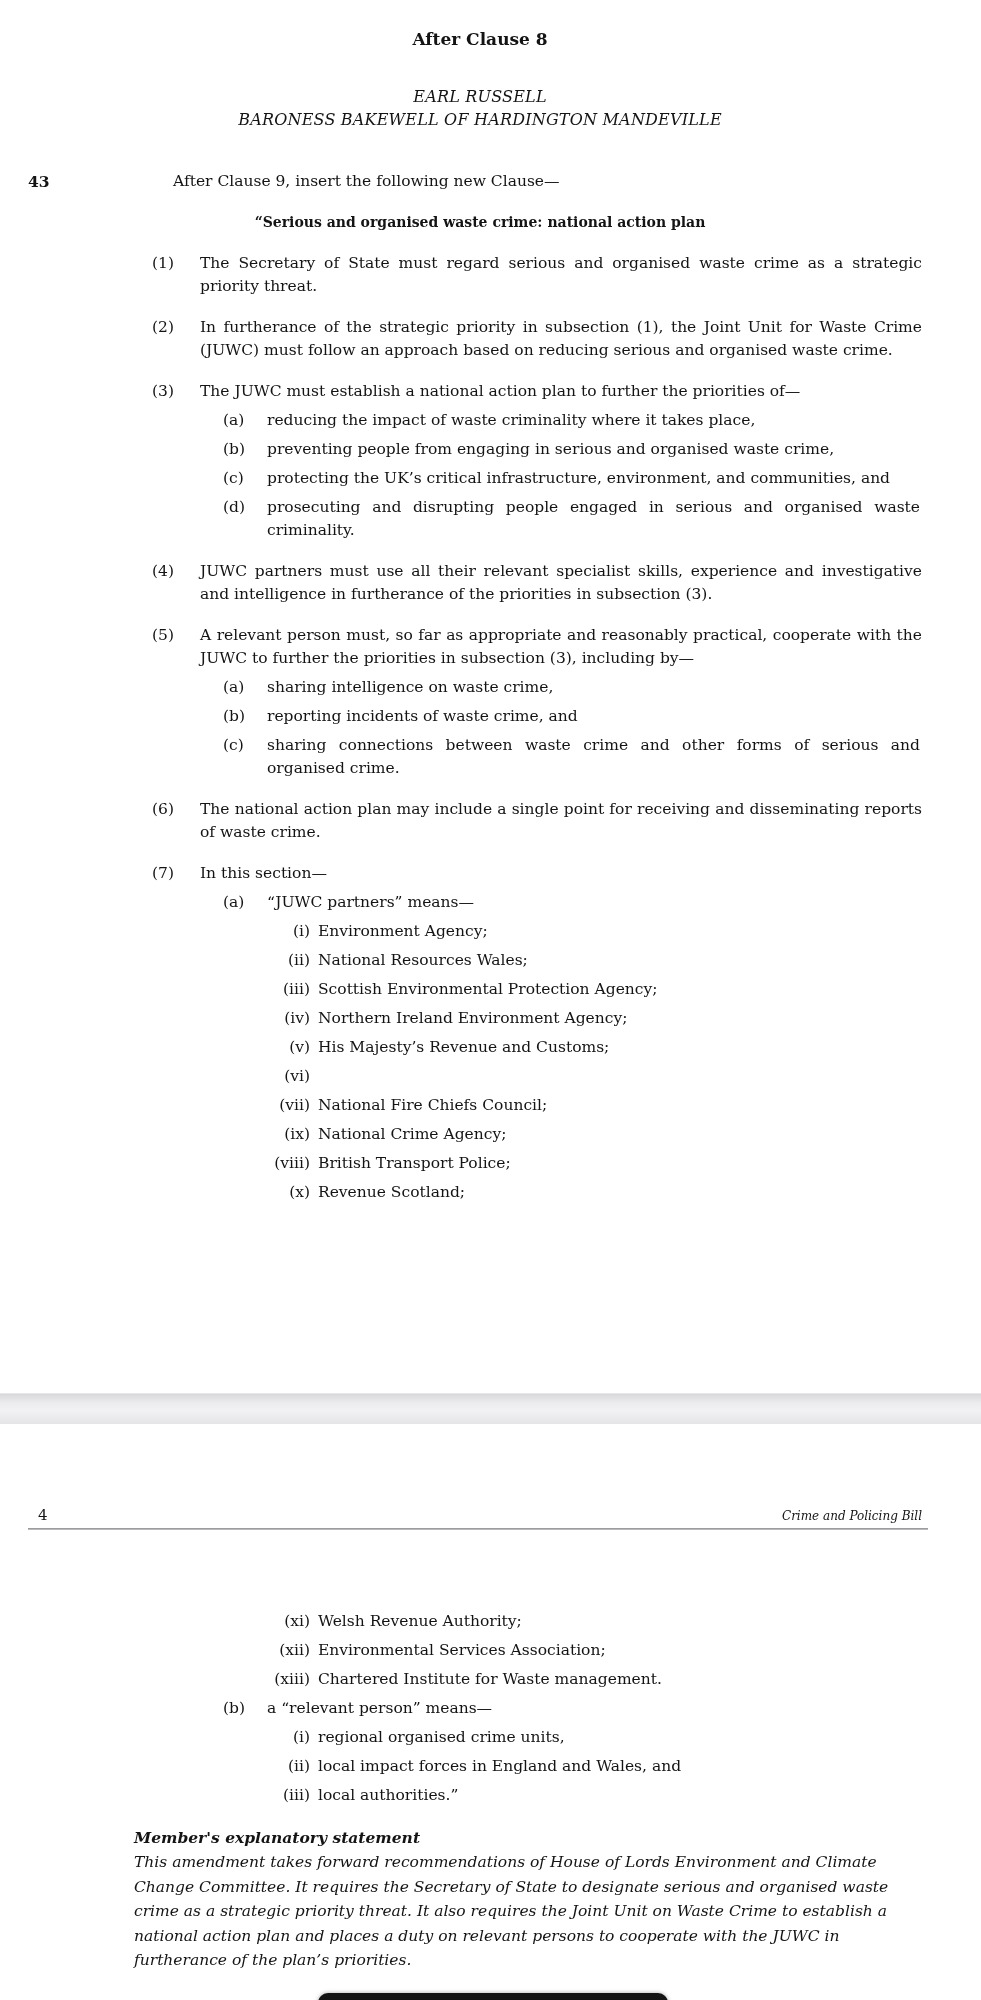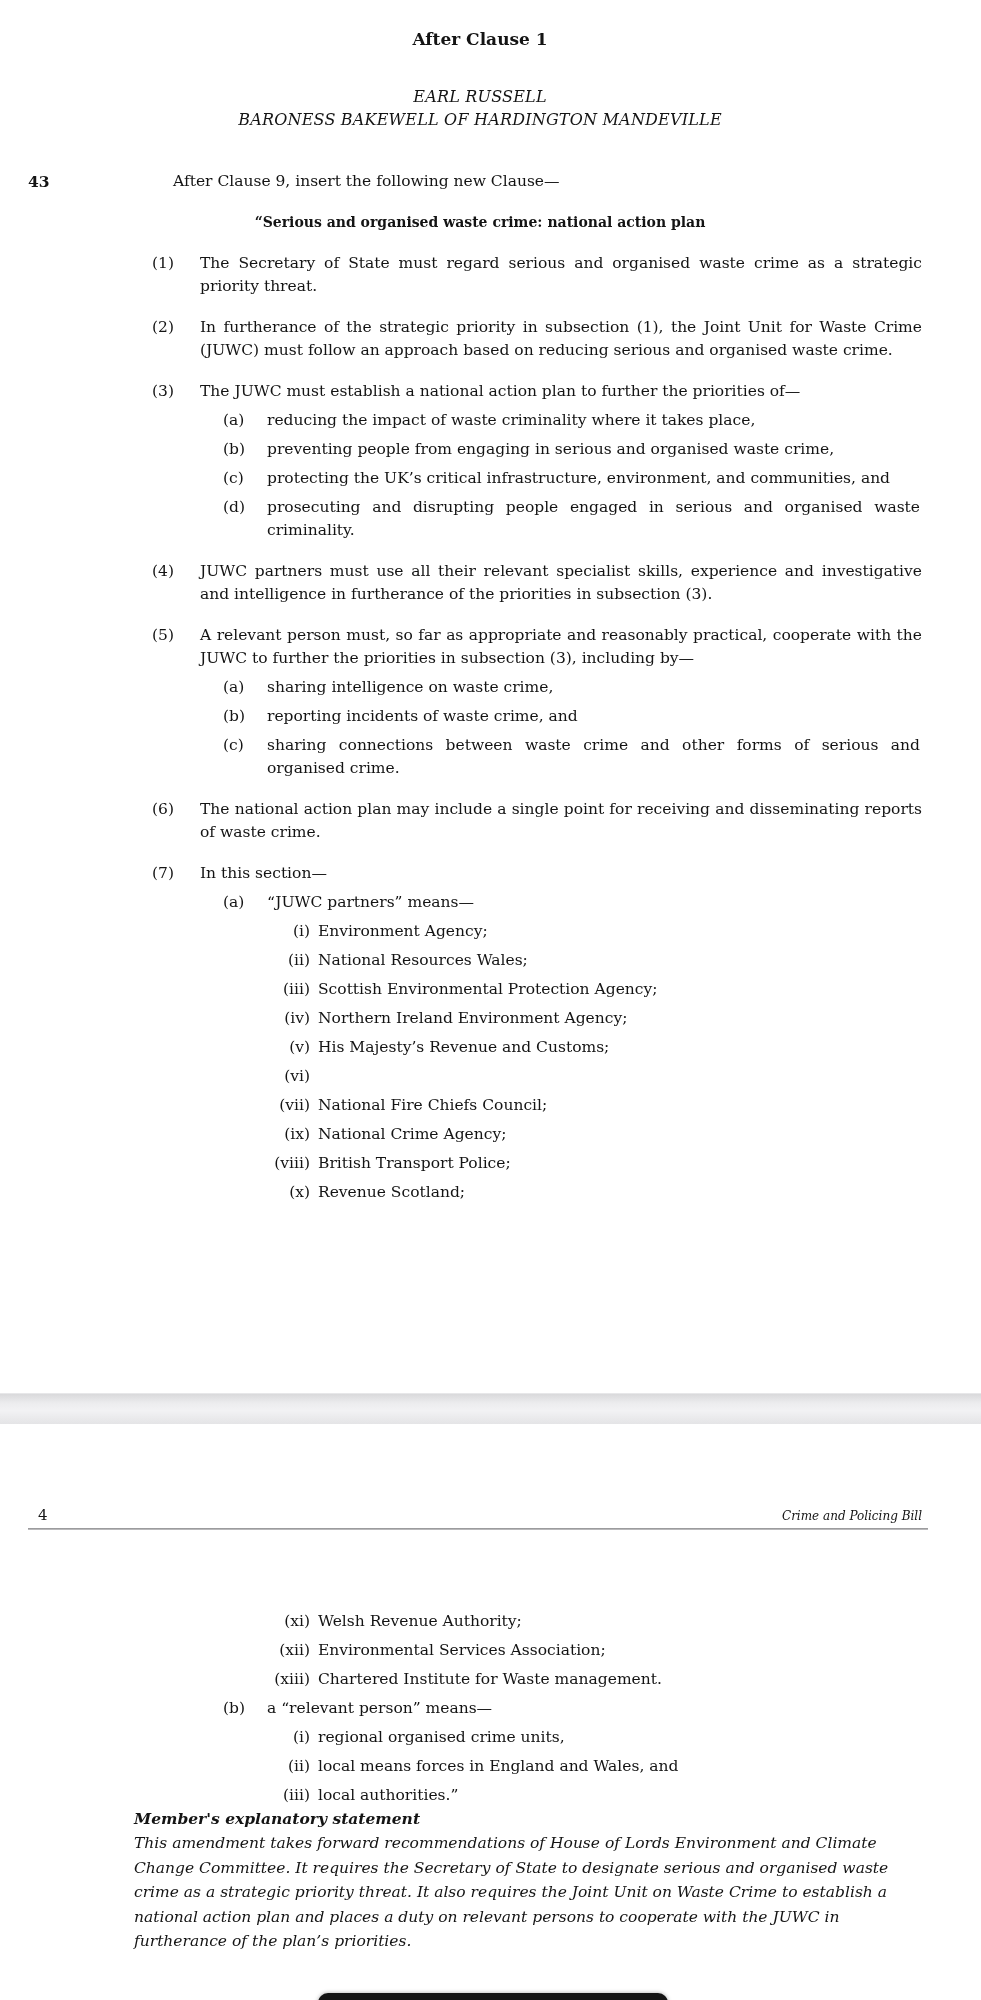--- a/index.html
+++ b/index.html
@@ -39,39 +39,39 @@
 
   .p4-header { position: absolute; left: 28px; top: 1506px; width: 900px; }
   .p4-header .row { display: flex; justify-content: space-between; align-items: baseline; }
   .p4-num { margin-left: 10px; font-size: 15px; }
   .p4-title { font-style: italic; font-size: 12px; padding-right: 6px; text-align: right; }
   .p4-rule { margin-top: 4px; height: 2px; background: linear-gradient(to bottom, #8d8d8f, #c8c8ca); }
 
   .page2 { position: absolute; left: 0; top: 1610px; width: 981px; }
   .page2 .item.first { margin-top: 0; }
 
-  .expl { margin-left: 134px; width: 772px; }
+  .expl { margin-left: 134px; margin-top: 19px; width: 772px; }
   .expl-heading { font-weight: bold; font-style: italic; font-size: 15.5px; line-height: 24px; }
   .expl-text { font-style: italic; font-size: 15.5px; line-height: 24.5px; }
 
   .toolbar {
     position: absolute; left: 318px; top: 1993px; width: 350px; height: 20px;
     background: #141414; border-radius: 12px;
     box-shadow: 0 0 4px rgba(0,0,0,0.35);
   }
 </style>
 </head>
 <body>
 
 <div>
 
   <div>
 
     <div class="center-wrap">
-      <div class="doc-heading">After Clause 1</div>
+      <div class="doc-heading">After Clause 8</div>
       <div class="members">
         <div>EARL RUSSELL</div>
         <div>BARONESS BAKEWELL OF HARDINGTON MANDEVILLE</div>
       </div>
     </div>
 
     <div class="amend-row">
       <span class="amend-num">43</span>
       <span>After Clause 9, insert the following new Clause—</span>
     </div>
@@ -217,21 +217,21 @@
     <div class="item a">
       <span class="num">(b)</span>
       <div class="text">a “relevant person” means—</div>
     </div>
     <div class="item r">
       <span class="num">(i)</span>
       <div class="text">regional organised crime units,</div>
     </div>
     <div class="item r">
       <span class="num">(ii)</span>
-      <div class="text">local means forces in England and Wales, and</div>
+      <div class="text">local impact forces in England and Wales, and</div>
     </div>
     <div class="item r">
       <span class="num">(iii)</span>
       <div class="text">local authorities.”</div>
     </div>
 
     <div class="expl">
       <div class="expl-heading">Member's explanatory statement</div>
       <div class="expl-text">This amendment takes forward recommendations of House of Lords Environment and Climate Change Committee. It requires the Secretary of State to designate serious and organised waste crime as a strategic priority threat. It also requires the Joint Unit on Waste Crime to establish a national action plan and places a duty on relevant persons to cooperate with the JUWC in furtherance of the plan’s priorities.</div>
     </div>

